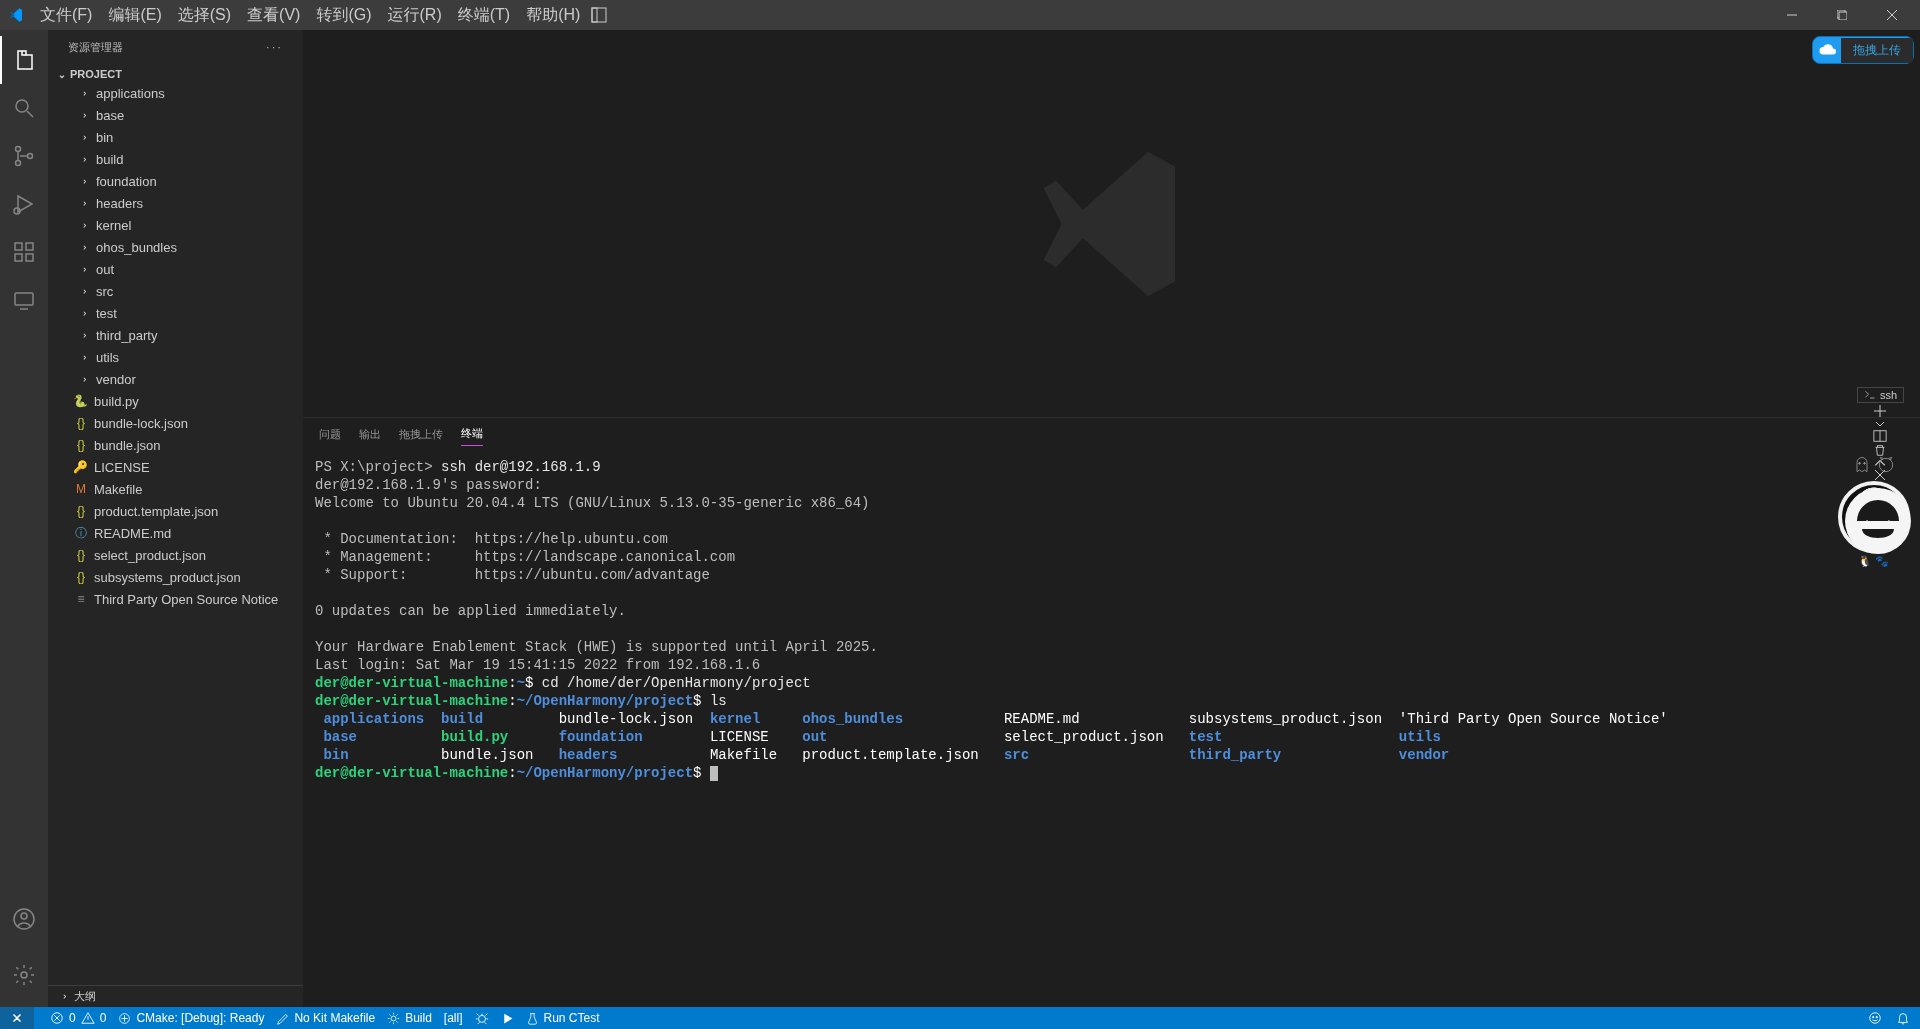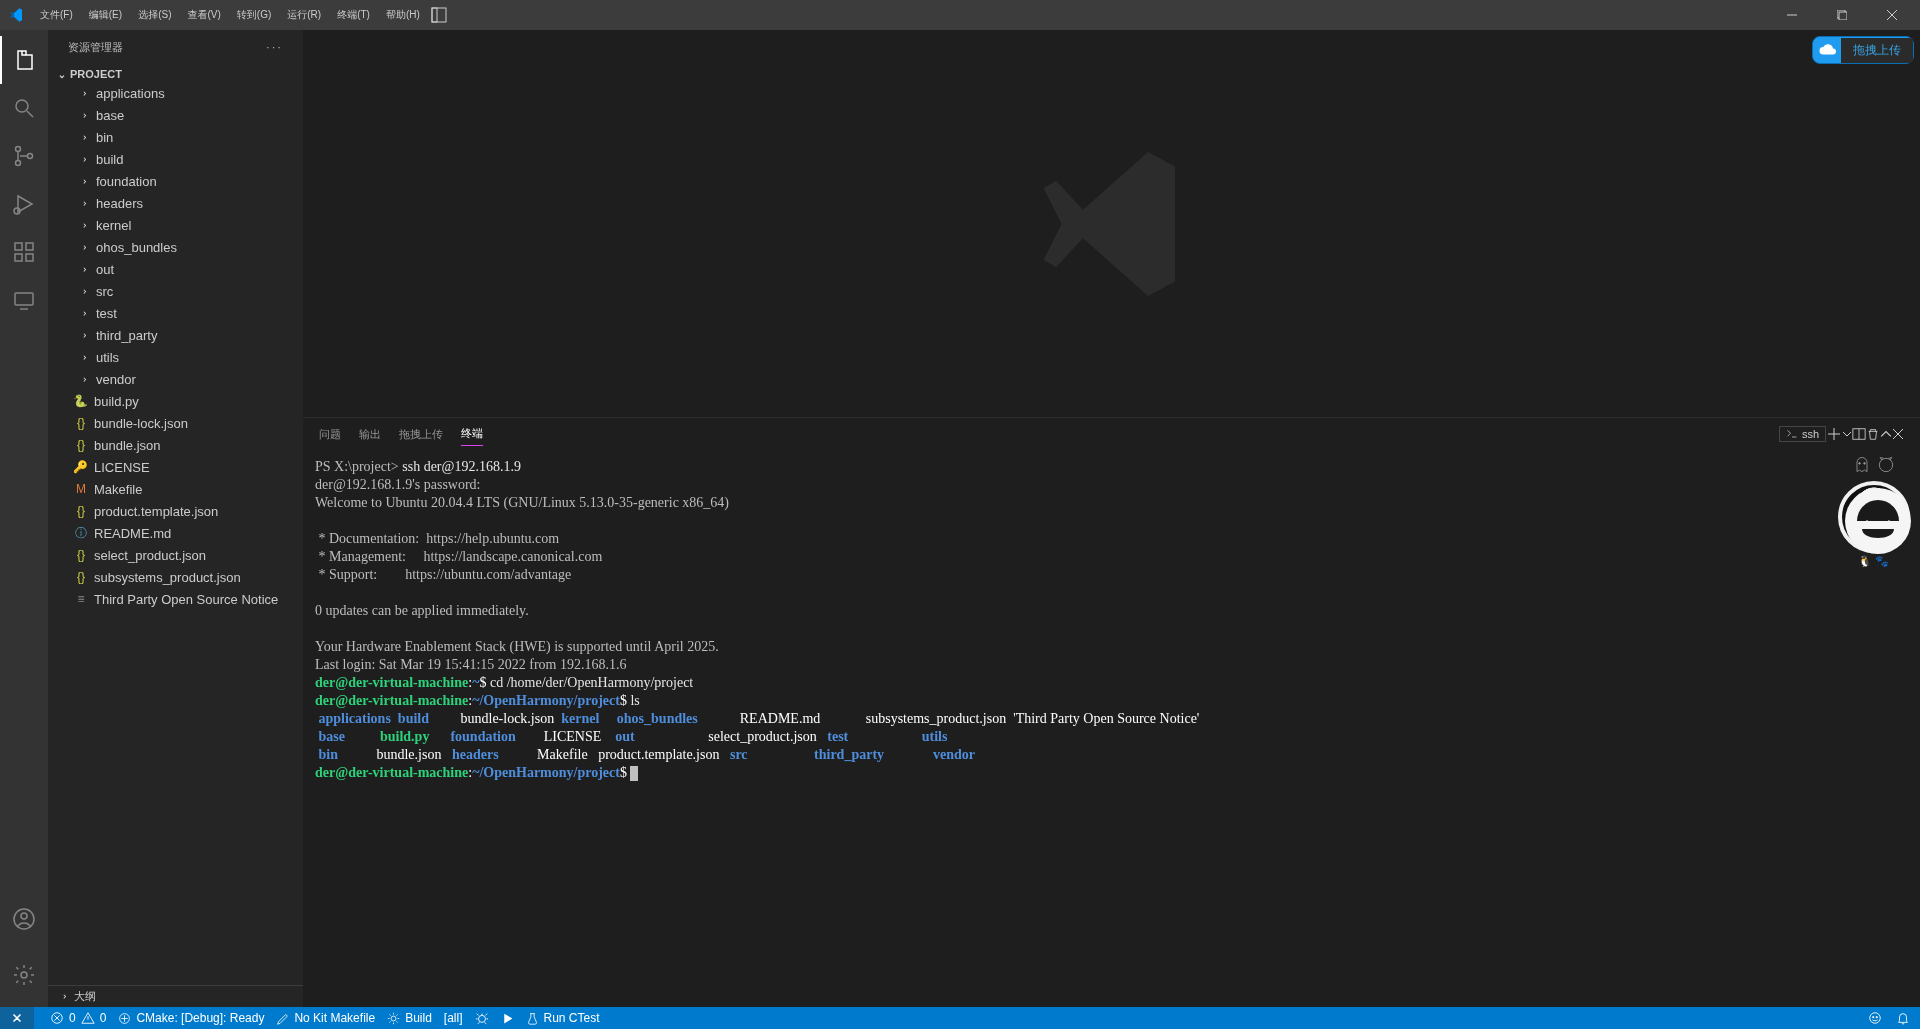--- a/index.html
+++ b/index.html
@@ -18,21 +18,21 @@
   height: 30px;
   background: #3c3c3c;
   display: flex;
   align-items: center;
   padding: 0 8px;
   color: #cccccc;
 }
 .titlebar-logo {
   width: 16px; height: 16px; margin-right: 8px;
 }
-.menu-item { padding: 2px 8px; cursor: default; font-size: 10px; }
+.menu-item { padding: 2px 8px; cursor: default; font-size: 16px; }
 .titlebar-title { flex: 1; text-align: center; font-size: 12px; color: #cccccc; }
 .win-controls { display: flex; gap: 10px; align-items: center; margin-left: auto; }
 .win-btn { width: 40px; height: 28px; display:flex; align-items:center; justify-content:center; color:#ccc;}
 .layout-btn { width:22px; height:22px; display:flex; align-items:center; justify-content:center; }
 
 .main-area { flex:1; display:flex; height: calc(100% - 30px - 22px); }
 .activitybar { width: 48px; background:#333333; display:flex; flex-direction:column; align-items:center; padding-top:6px; }
 .activitybar .act-item { width:48px; height:48px; display:flex; align-items:center; justify-content:center; color:#858585; }
 .activitybar .act-item.active { color:#fff; border-left:2px solid #fff; }
 .activitybar .bottom { margin-top:auto; margin-bottom:8px; }
@@ -70,26 +70,26 @@
   border-top:1px solid #2b2b2b;
   background:#1e1e1e;
   display:flex; flex-direction:column;
 }
 .panel-tabs {
   display:flex; align-items:center; gap:18px; padding:0 16px;
   height:32px; color:#969696;
 }
 .panel-tab { font-size:11px; cursor:default; padding:4px 0; }
 .panel-tab.active { color:#fff; border-bottom:1px solid #d946ef; }
-.panel-actions { margin-left:auto; display:flex; align-items:center; color:#ccc; }
+.panel-actions { margin-left:auto; display:flex; align-items:center; color:#ccc;flex-direction:column; }
 .panel-dropdown { display:flex; align-items:center; gap:4px; border:1px solid #454545; padding:1px 6px; font-size:11px;}
 
 .terminal {
   flex:1;
-  font-family:Liberation Serif, serif;
+  font-family:Liberation Mono, monospace;
   font-size:14px;
   line-height:18px;
   color:#cccccc;
   padding:8px 12px;
   white-space:pre;
   overflow:hidden;
   position:relative;
 }
 .t-grey { color:#bdbdbd; }
 .t-cmd { color:#e6e6e6; }

